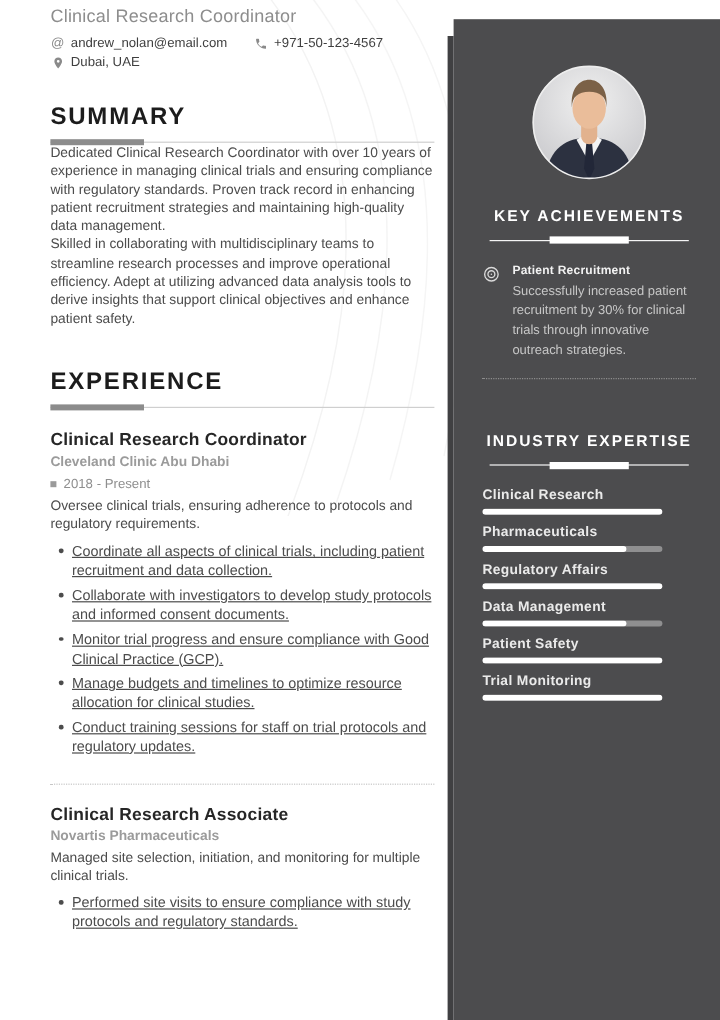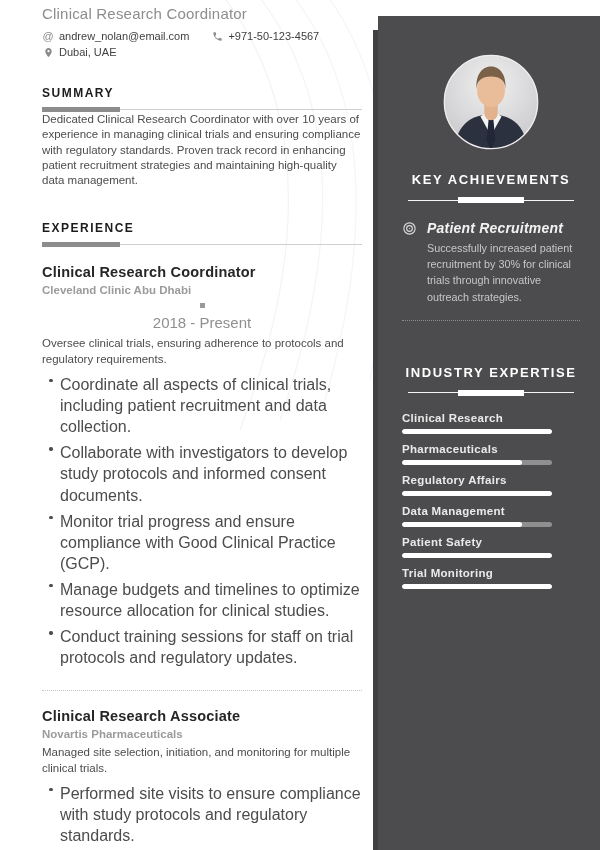--- a/index.html
+++ b/index.html
@@ -19,53 +19,53 @@
   .name .ln { font-weight:normal; margin-left:6px; }
   .job-heading { margin-top:5px; font-size:15px; color:#8d8d8d; letter-spacing:.2px; }
   .contact { margin-top:8px; font-size:11px; color:#3f3f3f; }
   .contact-row { display:flex; align-items:center; gap:6px; margin-bottom:4px; }
   .contact-row .pair { display:flex; align-items:center; gap:5px; margin-right:16px; }
   .cicon { width:12px; height:12px; display:inline-flex; align-items:center; justify-content:center; color:#8a8a8a; flex:0 0 auto; }
   .cicon svg { width:11px; height:11px; display:block; }
   .at-glyph { font-size:11px; color:#8a8a8a; line-height:1; }
 
   .section { margin-top:28px; }
-  .sec-head { font-size:12px; font-weight:bold; letter-spacing:1.5px; color:#1c1c1c; }
+  .sec-head { font-size:20px; font-weight:bold; letter-spacing:1.5px; color:#1c1c1c; }
   .sec-line { position:relative; height:5px; margin-top:7px; }
   .sec-line .thin  { position:absolute; left:0; right:0; top:2px; height:1px; background:#cfcfcf; }
   .sec-line .thick { position:absolute; left:0; top:0; width:78px; height:5px; background:#8c8c8c; }
 
   .para { font-size:11.5px; line-height:1.33; color:#4c4c4c; }
 
   .job { margin-top:17px; }
   .job-title { font-size:14.5px; font-weight:bold; color:#262626; letter-spacing:.2px; }
   .company { font-size:11.5px; font-weight:bold; color:#9b9b9b; margin-top:4px; }
-  .date-row { display:flex; align-items:center; gap:6px; margin-top:7px; font-size:15px; color:#8f8f8f;flex-direction:column; }
+  .date-row { display:flex; align-items:center; gap:6px; margin-top:7px; font-size:11px; color:#8f8f8f; }
   .date-square { width:5px; height:5px; background:#9a9a9a; flex:0 0 auto; }
   .job-desc { margin-top:5px; font-size:11.5px; line-height:1.33; color:#4c4c4c; }
   ul.bullets { margin:7px 0 0; padding:0; list-style:none; }
-  .bullets li { position:relative; padding-left:18px; font-size:16px; color:#4c4c4c; line-height:1.32; margin-bottom:5px; }
+  .bullets li { position:relative; padding-left:18px; font-size:12px; color:#4c4c4c; line-height:1.32; margin-bottom:5px;text-decoration:underline; }
   .bullets li::before { content:""; position:absolute; left:7px; top:5px; width:3.5px; height:3.5px; border-radius:50%; background:#4c4c4c; }
   .job-divider { border:none; border-top:1px dotted #c6c6c6; margin:22px 0 0; }
 
   
   .sidebar-edge { position:absolute; left:373px; top:30px; width:5px; height:820px; background:#404042; }
   .sidebar { position:absolute; left:378px; top:0; width:222px; height:850px; background:#4c4c4e; color:#dedede;margin-top:16px; }
   .side-inner { padding:38px 20px 0 24px; }
   .avatar-wrap { display:flex; justify-content:center; }
   .avatar { width:96px; height:96px; }
   .side-sec-head { margin-top:22px; text-align:center; font-size:13px; font-weight:bold; letter-spacing:1.6px; color:#ffffff; }
   .side-line { position:relative; height:6px; margin:10px 6px 0; }
   .side-line .thin  { position:absolute; left:0; right:0; top:2.5px; height:1px; background:#f5f5f5; }
   .side-line .thick { position:absolute; left:50%; transform:translateX(-50%); top:0; width:66px; height:6px; background:#ffffff; }
 
   .ach-item { display:flex; gap:9px; margin-top:17px; }
   .ach-icon { flex:0 0 auto; width:16px; height:16px; margin-top:1px; }
   .ach-icon svg { width:15px; height:15px; display:block; }
-  .ach-title { font-size:14px; font-weight:bold; color:#f2f2f2; letter-spacing:.2px;font-style:italic; }
+  .ach-title { font-size:10px; font-weight:bold; color:#f2f2f2; letter-spacing:.2px; }
   .ach-desc { margin-top:4px; font-size:10.8px; line-height:1.5; color:#c7c7c7; }
   .ach-divider { border:none; border-top:1px dotted #8d8d8d; margin:15px 0 0; }
 
   .exp-gap { margin-top:44px; }
   .skills { margin-top:16px; }
   .skill { margin-bottom:9px; }
   .skill-name { font-size:11.5px; font-weight:bold; color:#eaeaea; letter-spacing:.3px; }
   .bar { position:relative; width:150px; height:5px; margin-top:5px; border-radius:3px; background:#8f8f90; overflow:hidden; }
   .bar-fill { position:absolute; left:0; top:0; height:5px; border-radius:3px; background:#ffffff; }
 </style>
@@ -112,20 +112,21 @@
       </div>
     </div>
 
     <section class="section">
       <div class="sec-head">SUMMARY</div>
       <div class="sec-line">
           <span class="thin"></span>
           <span class="thick"></span>
         </div>
       <p class="para">Dedicated Clinical Research Coordinator with over 10 years of experience in managing clinical trials and ensuring compliance with regulatory standards. Proven track record in enhancing patient recruitment strategies and maintaining high-quality data management.</p>
+      <p class="para">Skilled in collaborating with multidisciplinary teams to streamline research processes and improve operational efficiency. Adept at utilizing advanced data analysis tools to derive insights that support clinical objectives and enhance patient safety.</p>
     </section>
 
     <section class="section" style="margin-top:33px;">
       <div class="sec-head">EXPERIENCE</div>
       <div class="sec-line">
           <span class="thin"></span>
           <span class="thick"></span>
         </div>
 
       <div class="job">

